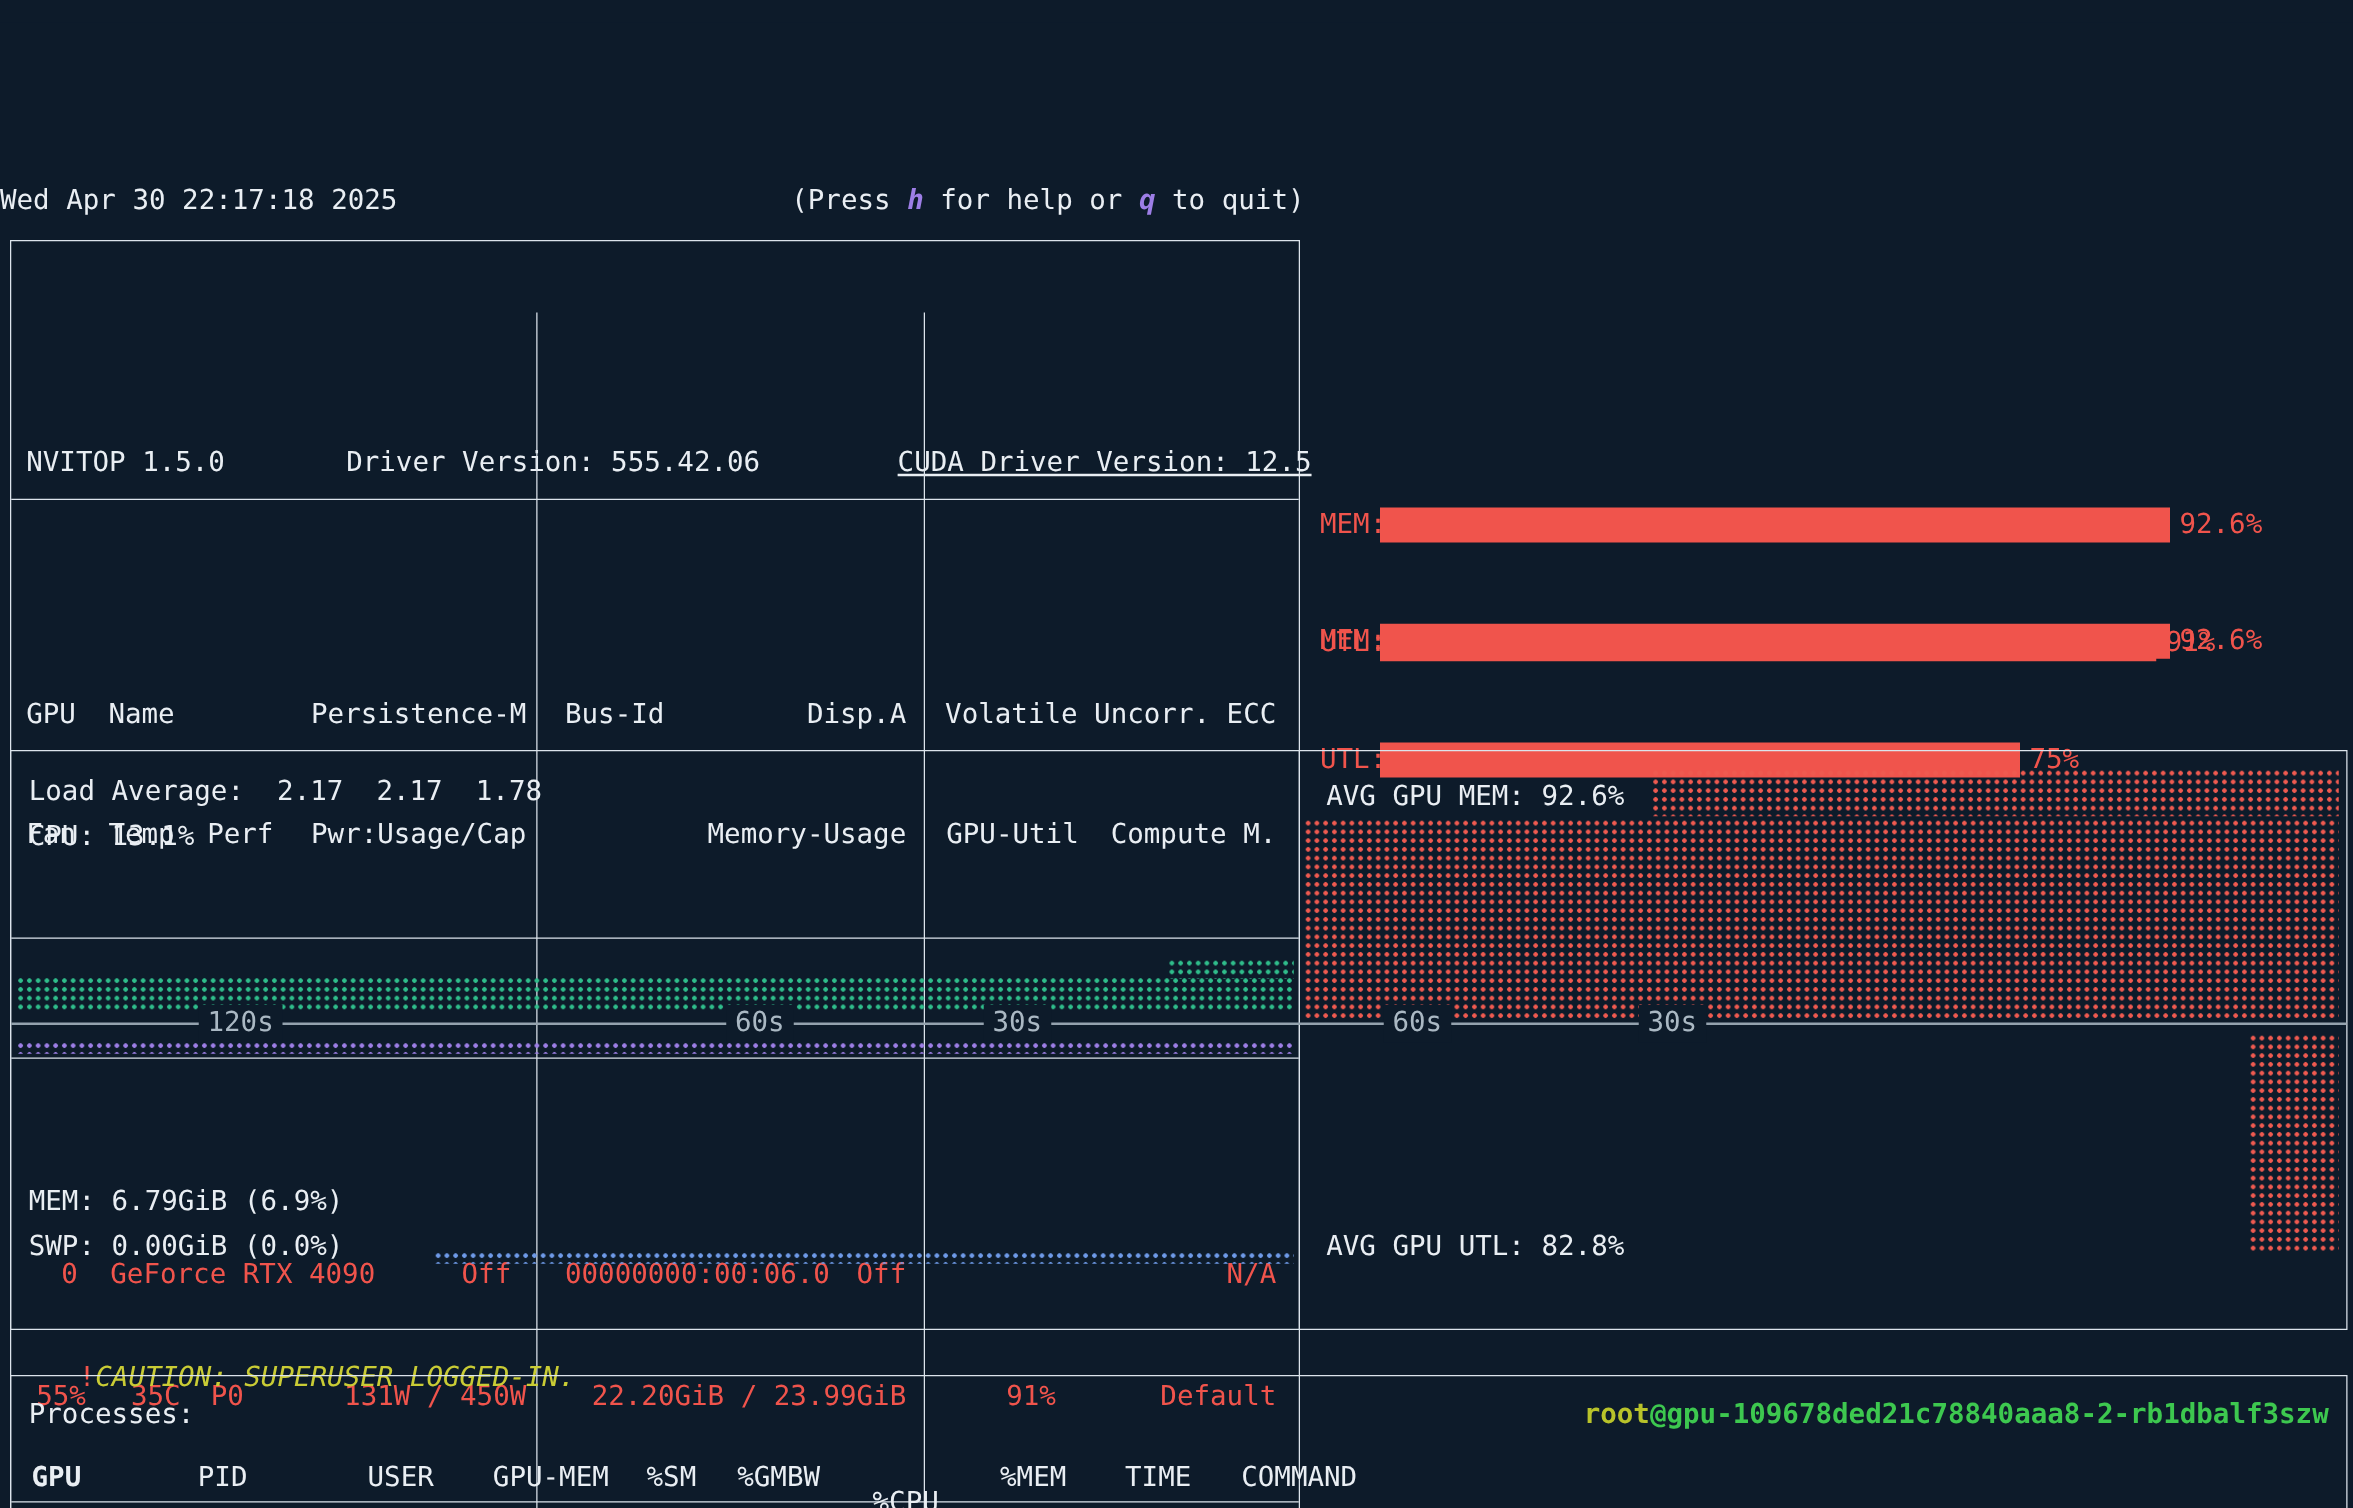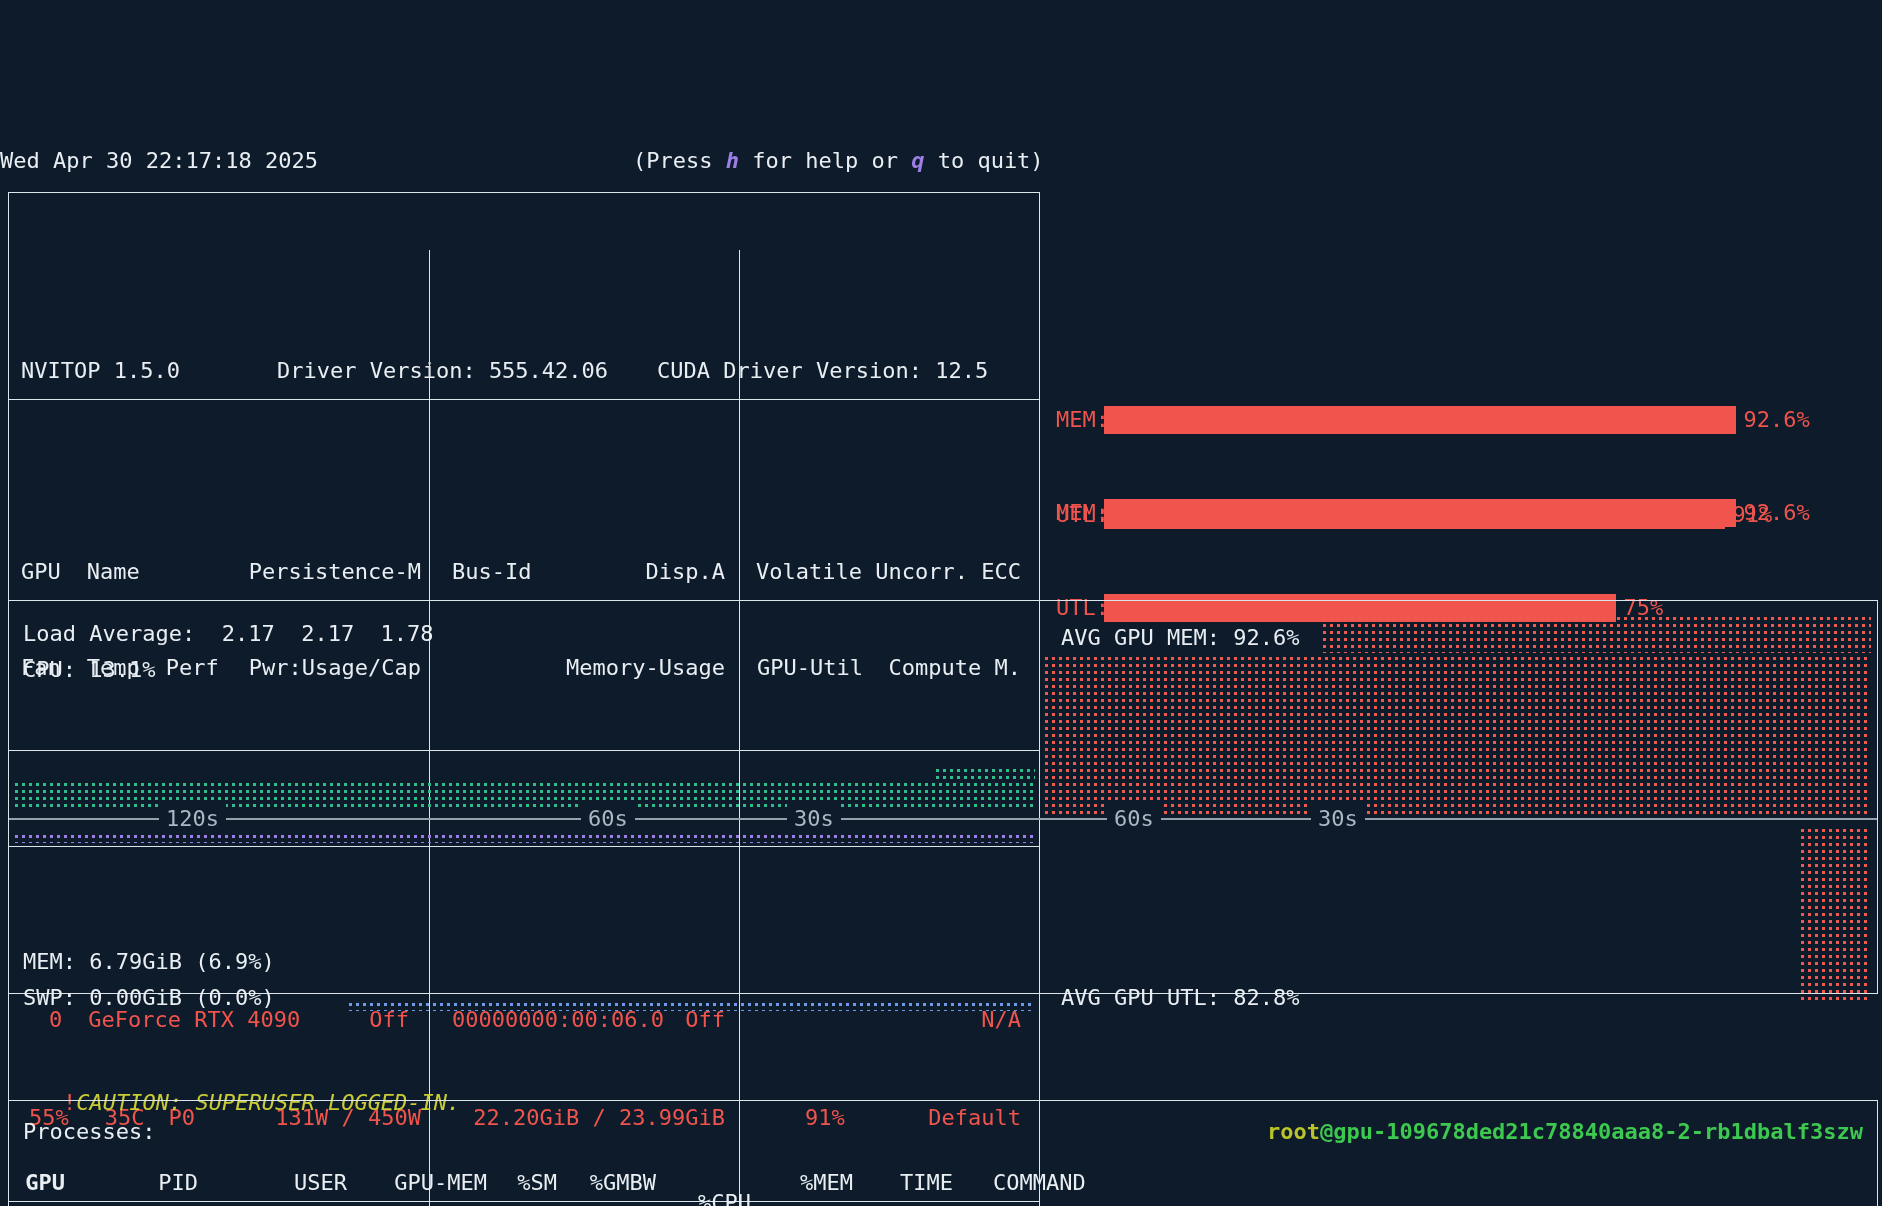--- a/index.html
+++ b/index.html
@@ -19,21 +19,21 @@
   .topbar{position:absolute;top:8px;left:0;right:0;height:34px;}
   .date{position:absolute;left:0;top:0;}
   .help{position:absolute;left:633px;top:0;}
   .key{color:var(--purple);font-style:italic;font-weight:bold;}
 
   
   .gpu-box{position:absolute;left:8px;top:54px;width:1032px;border:1px solid var(--border);}
   .vline{position:absolute;top:57px;bottom:0;width:1px;background:var(--border);}
   .v1{left:420px;} .v2{left:730px;}
   .title-row{height:57px;border-bottom:1px solid var(--border);display:flex;align-items:center;}
-  .s1{margin-left:12px;} .s2{margin-left:97px;} .s3{margin-left:49px;}
+  .s1{margin-left:12px;} .s2{margin-left:97px;} .s3{margin-left:110px;text-decoration:underline;}
   .hdr{border-bottom:1px solid var(--border);padding:4px 0;}
   .gap{height:6px;border-bottom:1px solid var(--border);}
   .grow{padding:4px 0;color:var(--red);}
   .grow.gb{border-bottom:1px solid var(--border);}
   .trow{display:flex;height:36px;align-items:center;}
   .grow .trow{height:38px;}
   .c1{width:420px;display:flex;align-items:center;}
   .c2{width:310px;display:flex;align-items:center;}
   .c3{flex:1;display:flex;align-items:center;}
   .sp{flex:1;}
@@ -45,21 +45,21 @@
   
   .bars{position:absolute;left:1056px;width:812px;}
   .b0{top:207px;} .b1{top:300px;}
   .bar-row{display:flex;align-items:center;height:30px;margin-bottom:5px;}
   .bl{width:48px;color:var(--red);}
   .bar-track{width:682px;display:flex;align-items:center;}
   .bar-fill{height:28px;background:var(--red);flex-shrink:0;}
   .bv{margin-left:8px;color:var(--red);flex-shrink:0;}
 
   
-  .mon{position:absolute;left:8px;top:462px;width:1870px;height:394px;border:1px solid var(--border);}
+  .mon{position:absolute;left:8px;top:462px;width:1870px;height:464px;border:1px solid var(--border);}
   .vdiv{position:absolute;left:1030px;top:-1px;bottom:-1px;width:1px;background:var(--border);}
   .mtext{position:absolute;}
   .load{left:14px;top:18px;} .cpu{left:14px;top:54px;}
   .memt{left:14px;top:346px;} .swpt{left:14px;top:382px;}
   .avgmem{left:1052px;top:22px;} .avgutl{left:1052px;top:382px;}
   .axis{position:absolute;left:0;right:0;top:217px;height:2px;background:var(--axis);}
   .axis-label{position:absolute;top:203px;background:var(--bg);padding:0 7px;color:var(--axislabel);z-index:2;}
   .al0{left:150px;} .al1{left:572px;} .al2{left:778px;} .al3{left:1098px;} .al4{left:1302px;}
   .dots{position:absolute;background-image:radial-gradient(circle,currentColor 1.7px,transparent 1.8px);background-size:7px 7px;}
   .dots-green{color:var(--green);} .dots-red{color:#ef5a50;}

